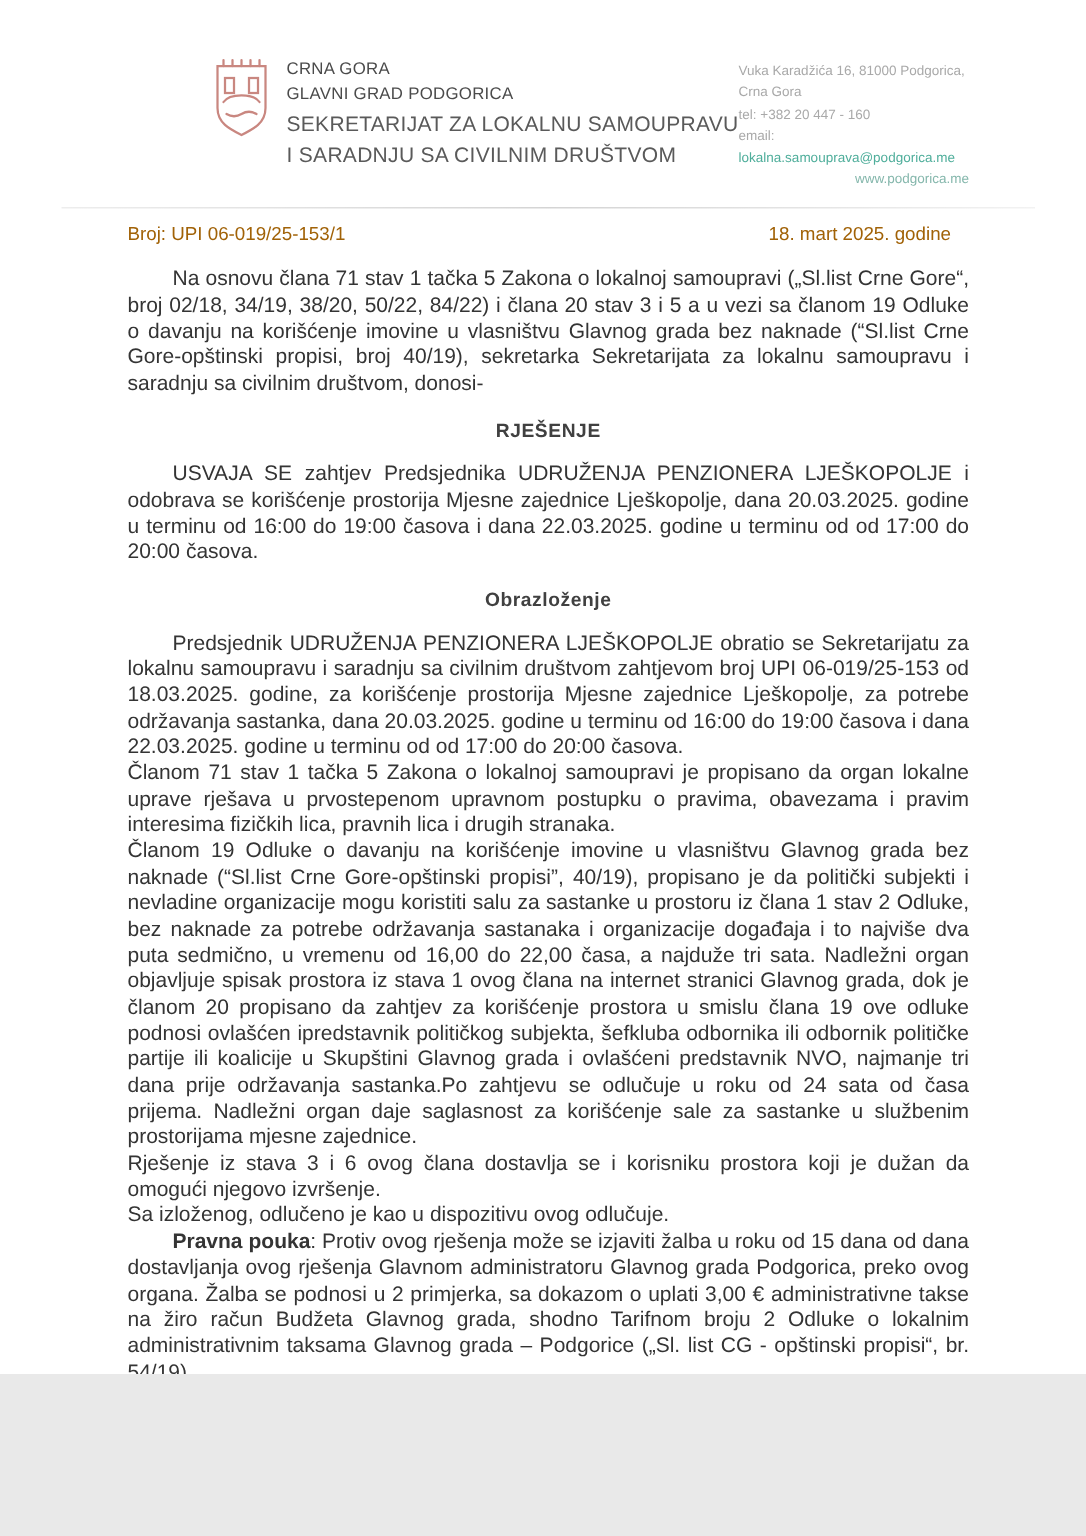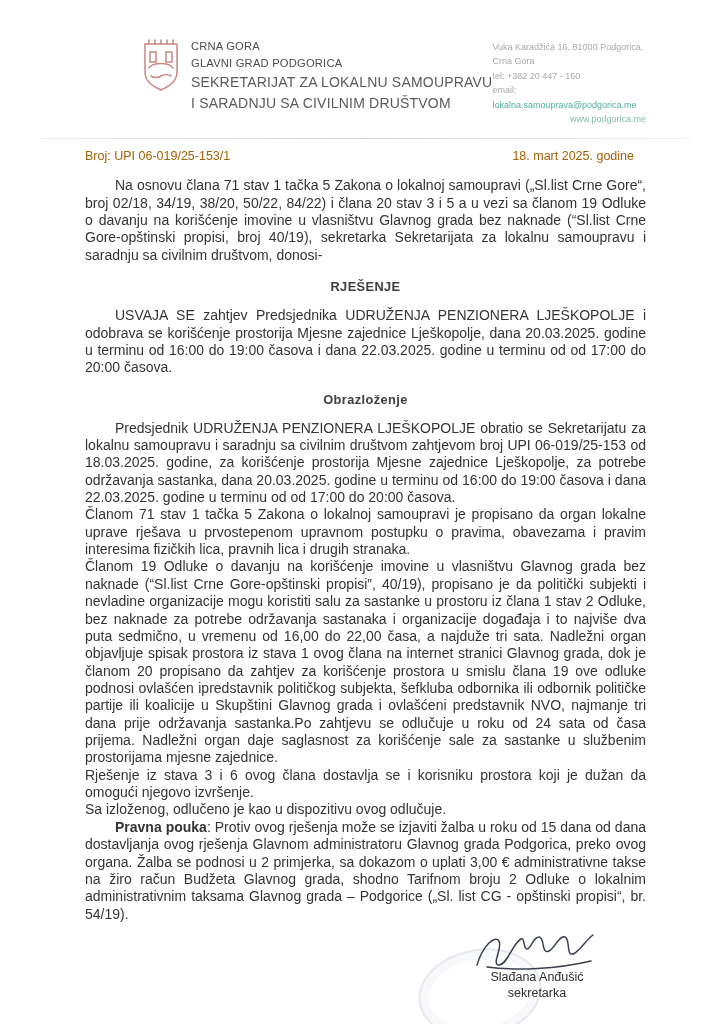--- a/index.html
+++ b/index.html
@@ -1,18 +1,18 @@
 <!DOCTYPE html>
 <html><head>
 <meta charset="utf-8">
 <style>
   html,body { margin:0; padding:0; background:#e9e9e9; }
   body { font-family:"Liberation Sans","DejaVu Sans",sans-serif; }
   .page {
-    position:relative; width:724px; height:1024px; margin:0 auto;
+    position:relative; width:724px; height:916px; margin:0 auto;
     background:#ffffff; color:#373737; box-sizing:border-box;
     padding:36px 78px 0 85px; overflow:hidden;
   }
   
   .letterhead { display:flex; align-items:flex-start; margin-left:56px; }
   .crest { width:40px; height:58px; margin-right:10px; flex:none; }
   .org { font-size:10.8px; color:#4b4b4b; line-height:1.5; letter-spacing:.2px; padding-top:2px; white-space:nowrap; }
   .org .big { font-size:11.2px; }
   .org .small { font-size:14px; color:#5a5a5a; }
   .contact { margin-left:auto; width:214px; font-size:9px; color:#a9a9a9; line-height:1.6; padding-top:4px; }

